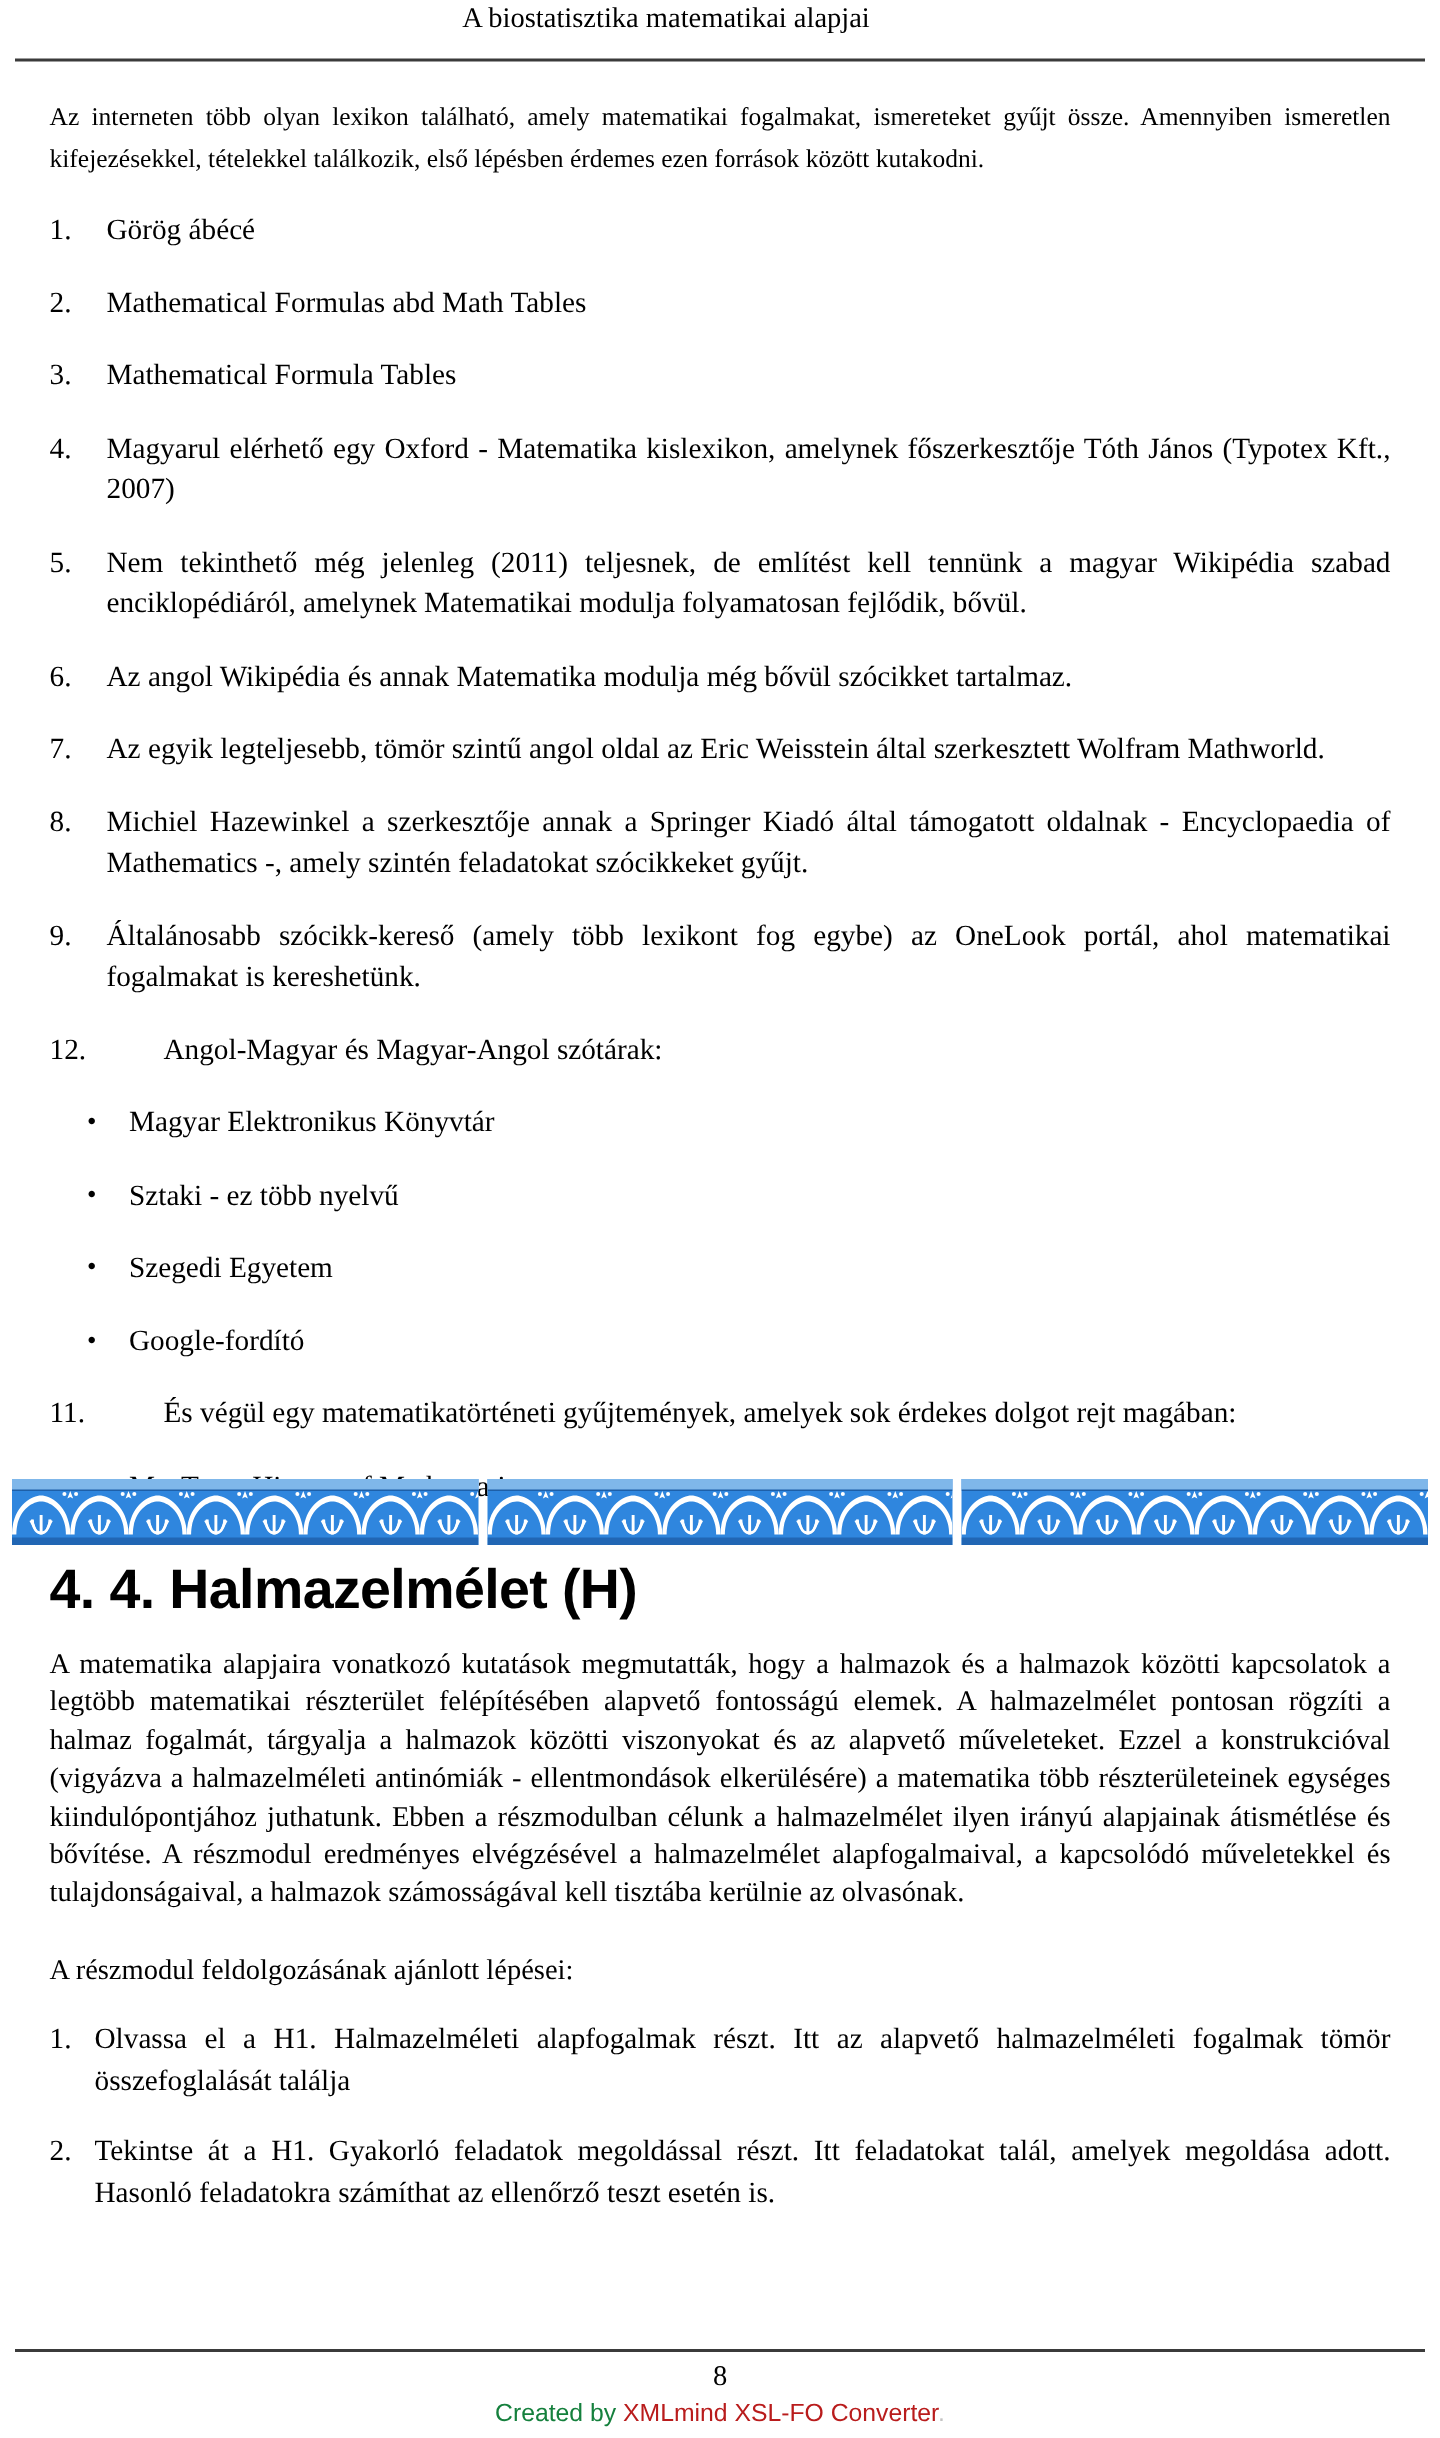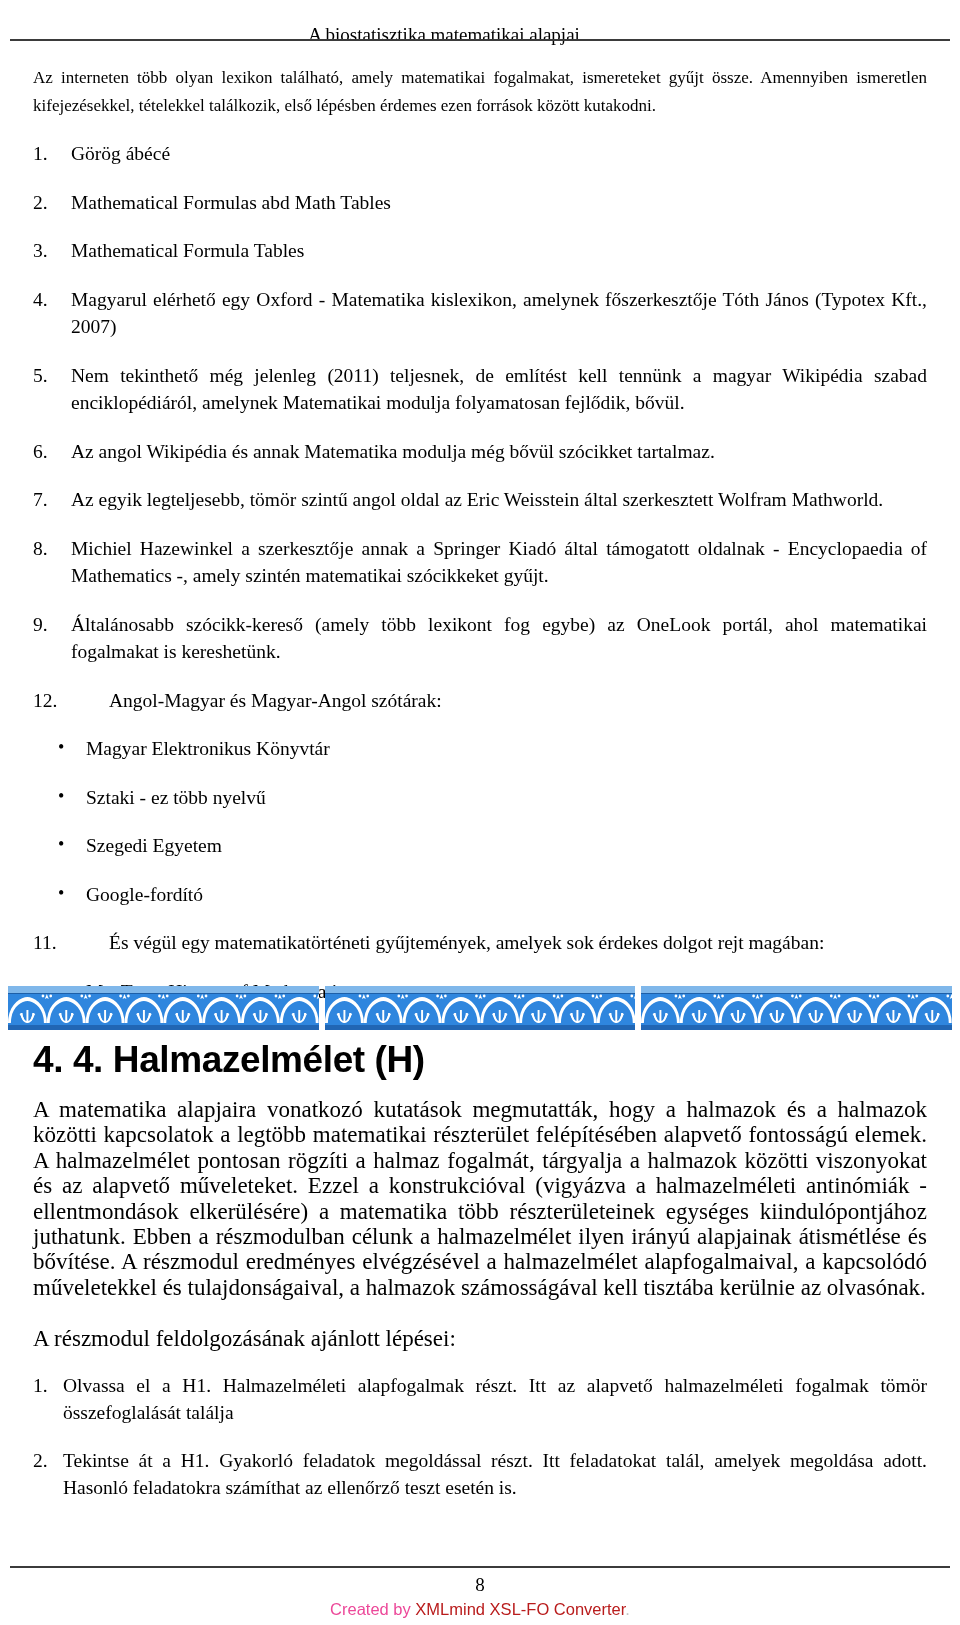--- a/index.html
+++ b/index.html
@@ -26,21 +26,21 @@
 
   
   .running-header {
     position: absolute;
     top: 0;
     left: 0;
     width: 888px;
     text-align: center;
     font-size: 19px;
     line-height: 26px;
-    padding-top: 22px;
+    padding-top: 0;
   }
   .header-rule {
     position: absolute;
     top: 39px;
     left: 10px;
     width: 940px;
     height: 0;
     border-top: 2px solid #3b3b3b;
   }
 
@@ -160,21 +160,21 @@
     letter-spacing: -0.4px;
   }
 
   
   .lower {
     position: absolute;
     top: 1097px;
     left: 33px;
     width: 894px;
   }
-  .lower p.body-para { font-size: 23px; line-height: 25.4px; }
+  .lower p.body-para { font-size: 19px; line-height: 25.4px; }
 
   ol.steps {
     list-style: none;
     margin: 0;
     padding: 0;
   }
   ol.steps > li {
     position: relative;
     padding-left: 30px;
     margin-top: 20px;
@@ -210,21 +210,21 @@
   .attribution {
     position: absolute;
     top: 1598px;
     left: 0;
     width: 960px;
     text-align: center;
     font-family: "Liberation Sans", "DejaVu Sans", sans-serif;
     font-size: 16.5px;
     line-height: 22px;
   }
-  .attribution .prefix { color: #ec4899; }
+  .attribution .prefix { color: #15803d; }
   .attribution .brand  { color: #b91c1c; }
   .attribution .period { color: #c3c3c3; }
 </style>
 </head>
 <body>
 
 <div class="page">
 
   <div class="running-header">A biostatisztika matematikai alapjai</div>
   <div class="header-rule"></div>
@@ -265,21 +265,21 @@
         <span class="text">Az angol Wikipédia és annak Matematika modulja még bővül szócikket tartalmaz.</span>
       </li>
 
       <li>
         <span class="marker">7.</span>
         <span class="text">Az egyik legteljesebb, tömör szintű angol oldal az Eric Weisstein által szerkesztett Wolfram Mathworld.</span>
       </li>
 
       <li>
         <span class="marker">8.</span>
-        <span class="text">Michiel Hazewinkel a szerkesztője annak a Springer Kiadó által támogatott oldalnak - Encyclopaedia of Mathematics -, amely szintén matematikai szócikkeket gyűjt.</span>
+        <span class="text">Michiel Hazewinkel a szerkesztője annak a Springer Kiadó által támogatott oldalnak - Encyclopaedia of Mathematics -, amely szintén feladatokat szócikkeket gyűjt.</span>
       </li>
 
       <li>
         <span class="marker">9.</span>
         <span class="text">Általánosabb szócikk-kereső (amely több lexikont fog egybe) az OneLook portál, ahol matematikai fogalmakat is kereshetünk.</span>
       </li>
 
       <li class="wide">
         <span class="marker">12.</span>
         <span class="text">Angol-Magyar és Magyar-Angol szótárak:</span>

